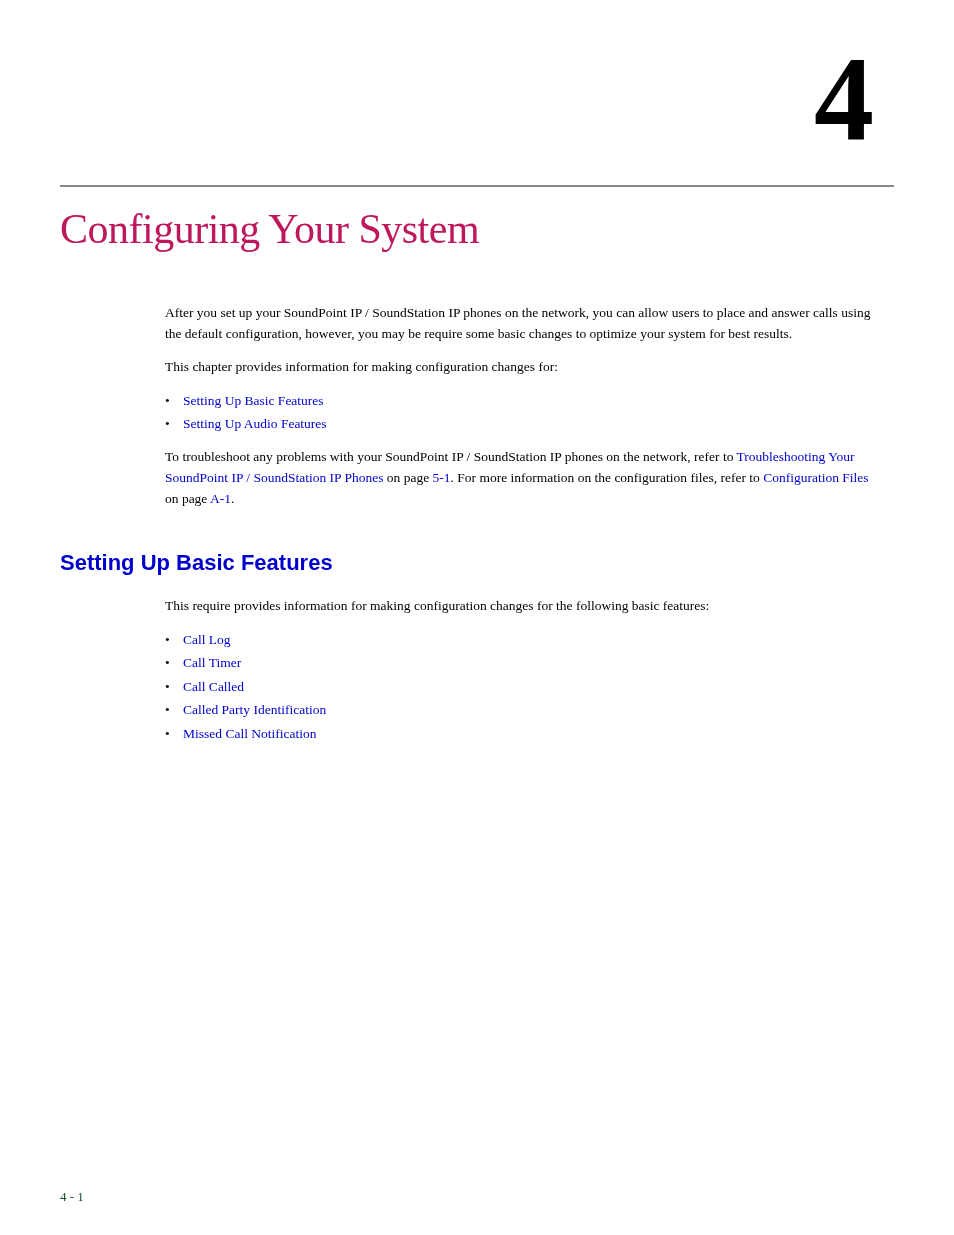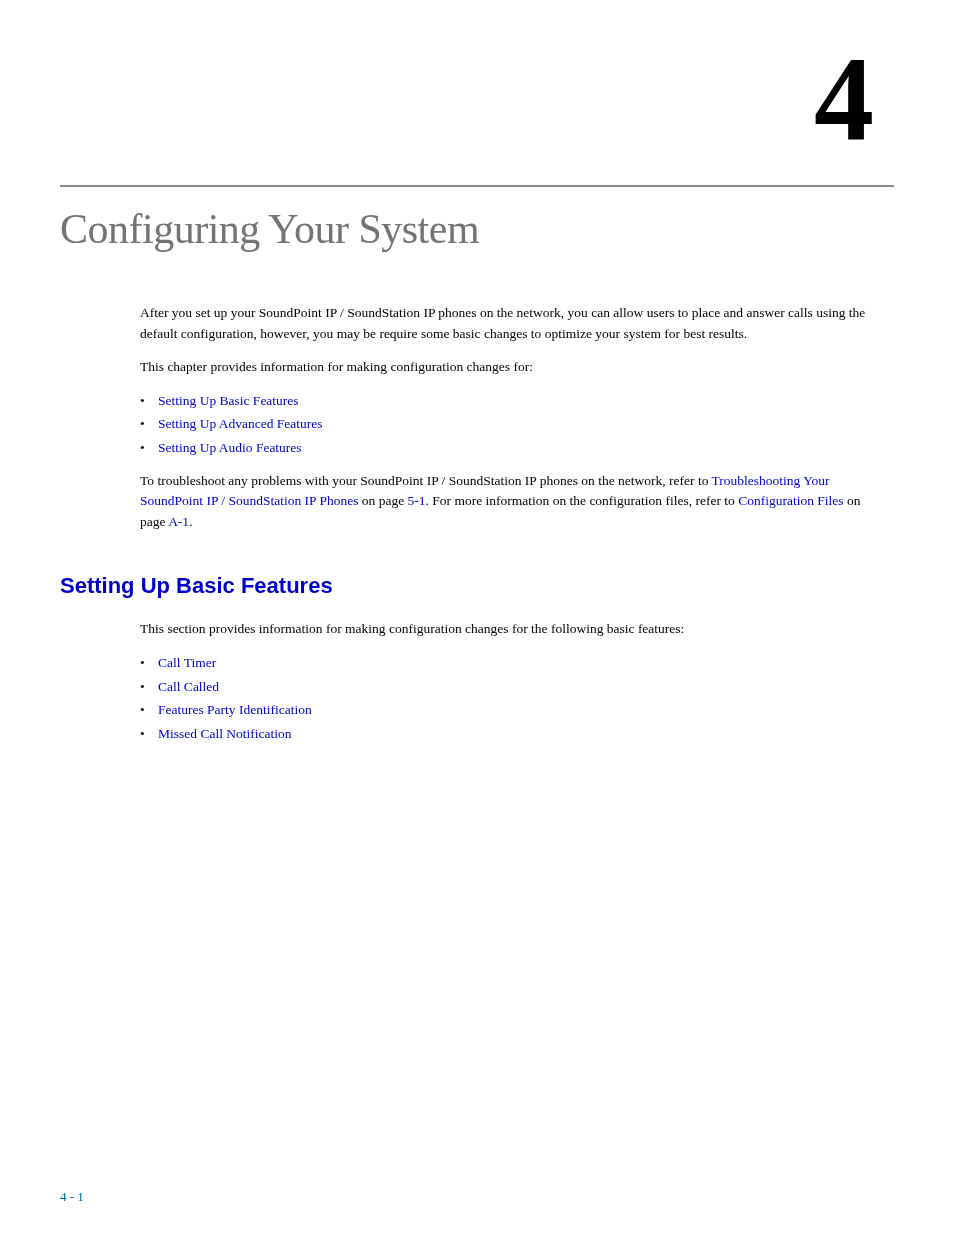--- a/index.html
+++ b/index.html
@@ -53,28 +53,28 @@
       top: 205px;
       left: 60px;
       right: 60px;
     }
 
     
     .chapter-title {
       font-size: 42px;
       font-weight: normal;
       font-family: 'Times New Roman', Times, serif;
-      color: #737373;
+      color: #be185d;
       margin-bottom: 50px;
       letter-spacing: -0.5px;
     }
 
     
     .body-section {
-      margin-left: 80px;
+      margin-left: 105px;
       margin-right: 20px;
     }
 
     .body-text {
       font-size: 13.5px;
       line-height: 1.55;
       font-family: 'Times New Roman', Times, serif;
       color: #000;
       margin-bottom: 12px;
     }
@@ -118,21 +118,21 @@
       margin-top: 40px;
       margin-bottom: 20px;
     }
 
     
     .page-footer {
       position: absolute;
       bottom: 30px;
       left: 60px;
       font-size: 13px;
-      color: #0369a1;
+      color: #14532d;
       font-family: 'Times New Roman', Times, serif;
     }
   </style>
 </head>
 <body>
 
 <div class="page-container">
 
   <div class="chapter-number">4</div>
 
@@ -146,50 +146,50 @@
 
       <p class="body-text">After you set up your SoundPoint IP / SoundStation IP phones on the network, you can allow users to place and answer calls using the default configuration, however, you may be require some basic changes to optimize your system for best results.</p>
 
       <p class="body-text">This chapter provides information for making configuration changes for:</p>
 
       <ul class="bullet-list">
         <li>
           <a class="link">Setting Up Basic Features</a>
         </li>
         <li>
-          <a class="link">Setting Up Advanced Features</a>
-        </li>
-        <li>
           <a class="link">Setting Up Audio Features</a>
         </li>
       </ul>
 
 
 
       <p class="body-text">
         <span>To troubleshoot any problems with your SoundPoint IP / SoundStation IP phones on the network, refer to </span><a class="link">Troubleshooting Your SoundPoint IP / SoundStation IP Phones</a><span> on page </span><a class="link">5-1</a><span>. For more information on the configuration files, refer to </span><a class="link">Configuration Files</a><span> on page </span><a class="link">A-1</a><span>.</span>
       </p>
 
     </div>
 
     <div>
       <h2 class="section-heading">Setting Up Basic Features</h2>
 
       <div class="body-section">
-        <p class="body-text">This section provides information for making configuration changes for the following basic features:</p>
+        <p class="body-text">This require provides information for making configuration changes for the following basic features:</p>
 
         <ul class="bullet-list">
           <li>
+            <a class="link">Call Log</a>
+          </li>
+          <li>
             <a class="link">Call Timer</a>
           </li>
           <li>
             <a class="link">Call Called</a>
           </li>
           <li>
-            <a class="link">Features Party Identification</a>
+            <a class="link">Called Party Identification</a>
           </li>
           <li>
             <a class="link">Missed Call Notification</a>
           </li>
         </ul>
       </div>
     </div>
 
   </div>
 

